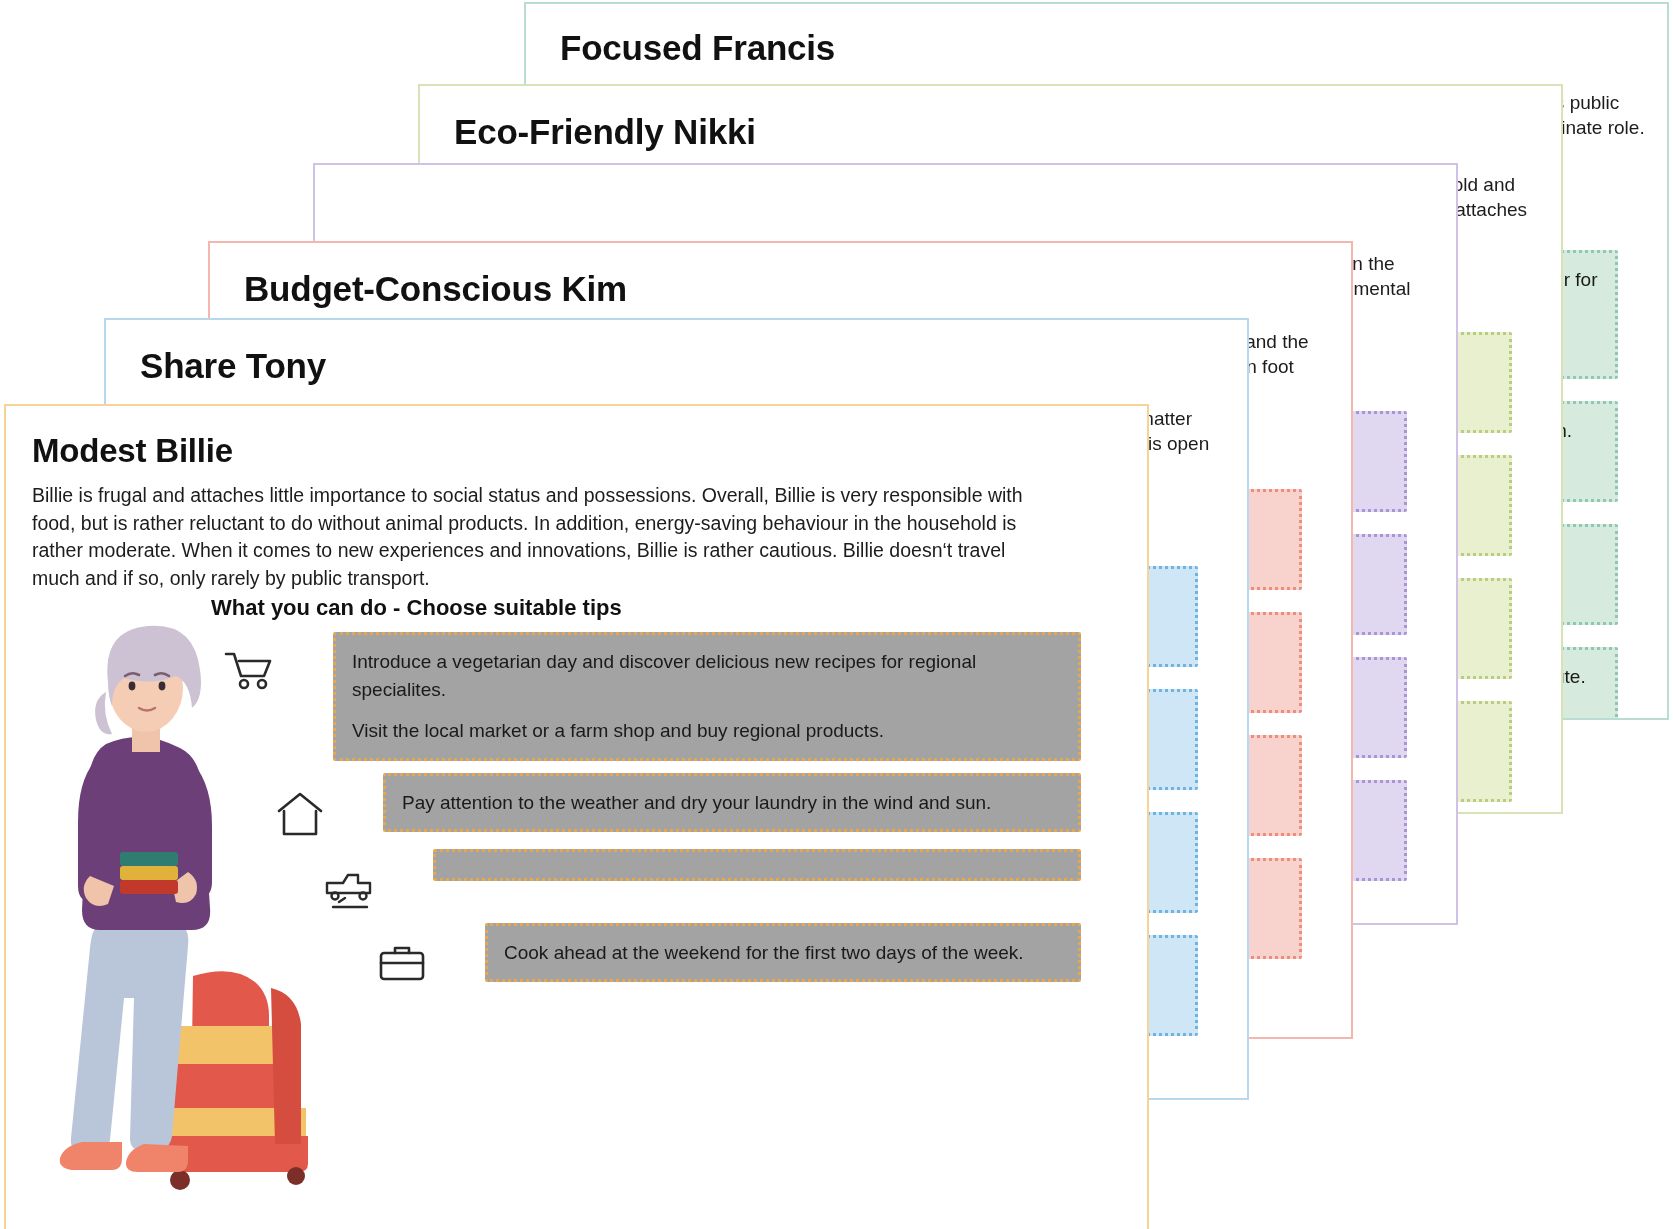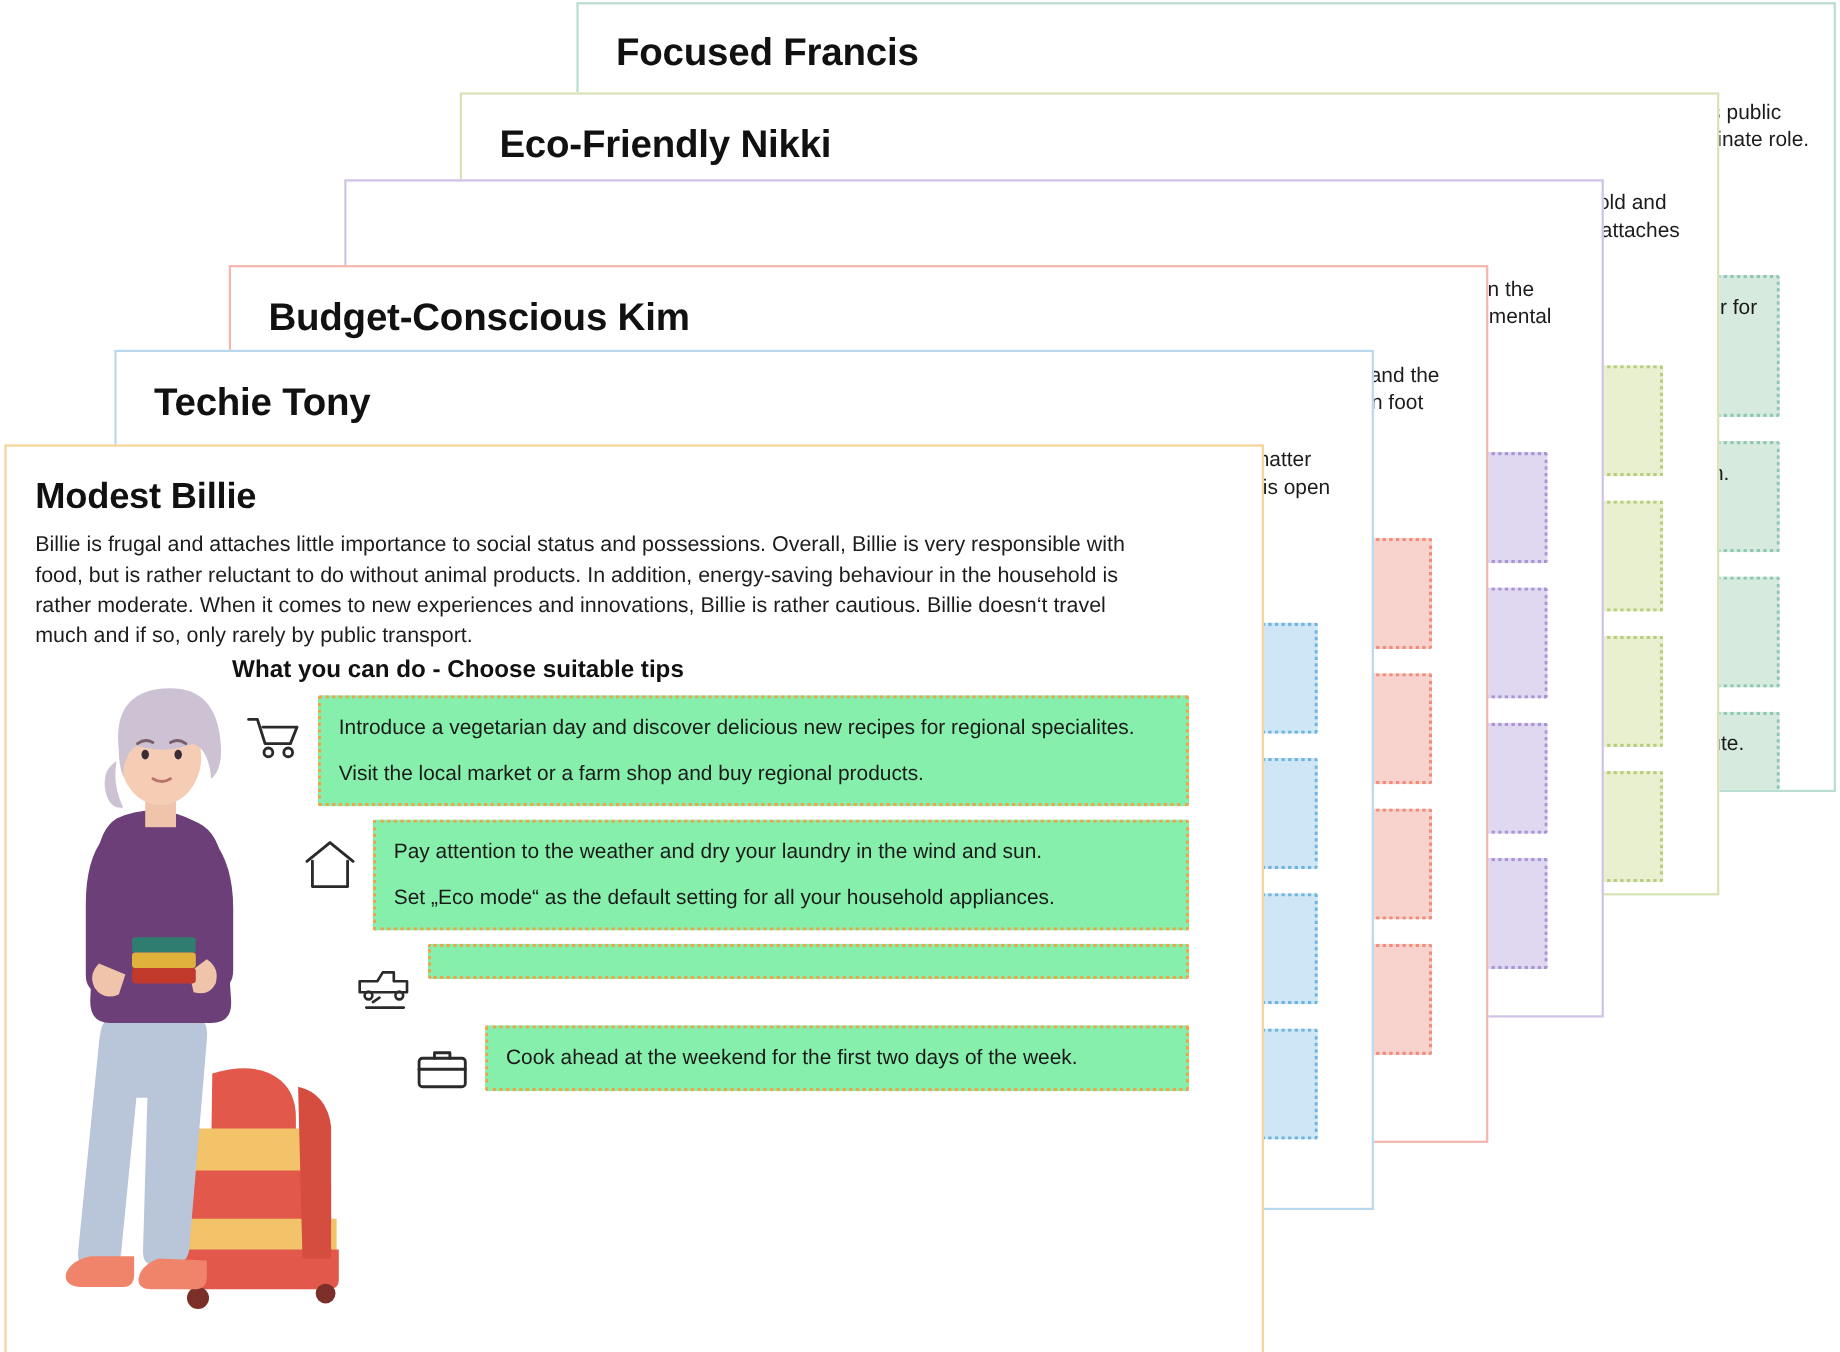--- a/index.html
+++ b/index.html
@@ -88,21 +88,21 @@
     box-sizing: border-box;
   }
   .tipbox p { margin: 0 0 14px 0; }
   .tipbox p:last-child { margin-bottom: 0; }
 
   #card-francis .tipbox { border-color: #8fc7b4; background: #d6eade; }
   #card-nikki  .tipbox { border-color: #b9cc7f; background: #e8f0cf; }
   #card-gaby   .tipbox { border-color: #a994d6; background: #e0d8f1; }
   #card-kim    .tipbox { border-color: #ef8d7c; background: #f8d3cd; }
   #card-tony   .tipbox { border-color: #6fb3e0; background: #cfe6f7; }
-  #card-billie .tipbox { border-color: #e8a74c; background: #86efac; }
+  #card-billie .tipbox { border-color: #e8a74c; background: #a3a3a3; margin-left: 44px; }
 
   
   #card-billie .billie-body {
     position: absolute;
     left: 26px;
     top: 76px;
     width: 1020px;
     font-size: 19.5px;
     line-height: 1.42;
     color: #1c1c1c;
@@ -243,21 +243,21 @@
         <p>Walk or cycle short distances - it is free and keeps you fit.</p>
       </div>
       <div class="tipbox">
         <p>Save on travel costs by working from home whenever possible.</p>
         <p>Reduce printing costs by using a digital workflow.</p>
       </div>
     </div>
   </div>
 
   <div class="card" id="card-tony">
-    <div class="card-title">Techie Tony</div>
+    <div class="card-title">Share Tony</div>
     <div class="hidden-body">Tony is enthusiastic about technology and open to new experiences and innovations. Status symbols and possessions matter moderately. In the household, smart solutions are used to save energy and when travelling, Tony often uses the car, but is open to new transport, options.</div>
     <div class="hidden-sub">What you can do - Choose suitable tips</div>
     <div class="tips-col">
       <div class="tipbox">
         <p>Use an app to track food waste and share your results with friends.</p>
         <p>Try out a new plant-based recipe from an online community every week.</p>
       </div>
       <div class="tipbox">
         <p>Install a smart energy meter and analyse your consumption per device.</p>
         <p>Automate your lighting and heating with programmable controllers, not timers.</p>
@@ -341,21 +341,20 @@
 
       <div class="tip-row">
         <div class="tip-icon">
           <svg width="50" height="46" viewBox="0 0 50 46" fill="none" stroke="#2a2a2a" stroke-width="2.6" stroke-linecap="round" stroke-linejoin="round">
             <path d="M4 20 L25 3 L46 20"></path>
             <path d="M9 20 V43 H41 V20"></path>
           </svg>
         </div>
         <div class="tipbox">
           <p>Pay attention to the weather and dry your laundry in the wind and sun.</p>
-          <p>Set „Eco mode“ as the default setting for all your household appliances.</p>
         </div>
       </div>
 
       <div class="tip-row">
         <div class="tip-icon">
           <svg width="54" height="44" viewBox="0 0 54 44" fill="none" stroke="#2a2a2a" stroke-width="2.4" stroke-linecap="round" stroke-linejoin="round">
             <path d="M4 16 h16 l5 -8 h10 v8 h12 v10 H4 z"></path>
             <circle cx="12" cy="29" r="3.5"></circle>
             <circle cx="40" cy="29" r="3.5"></circle>
             <path d="M10 40 h34"></path>

